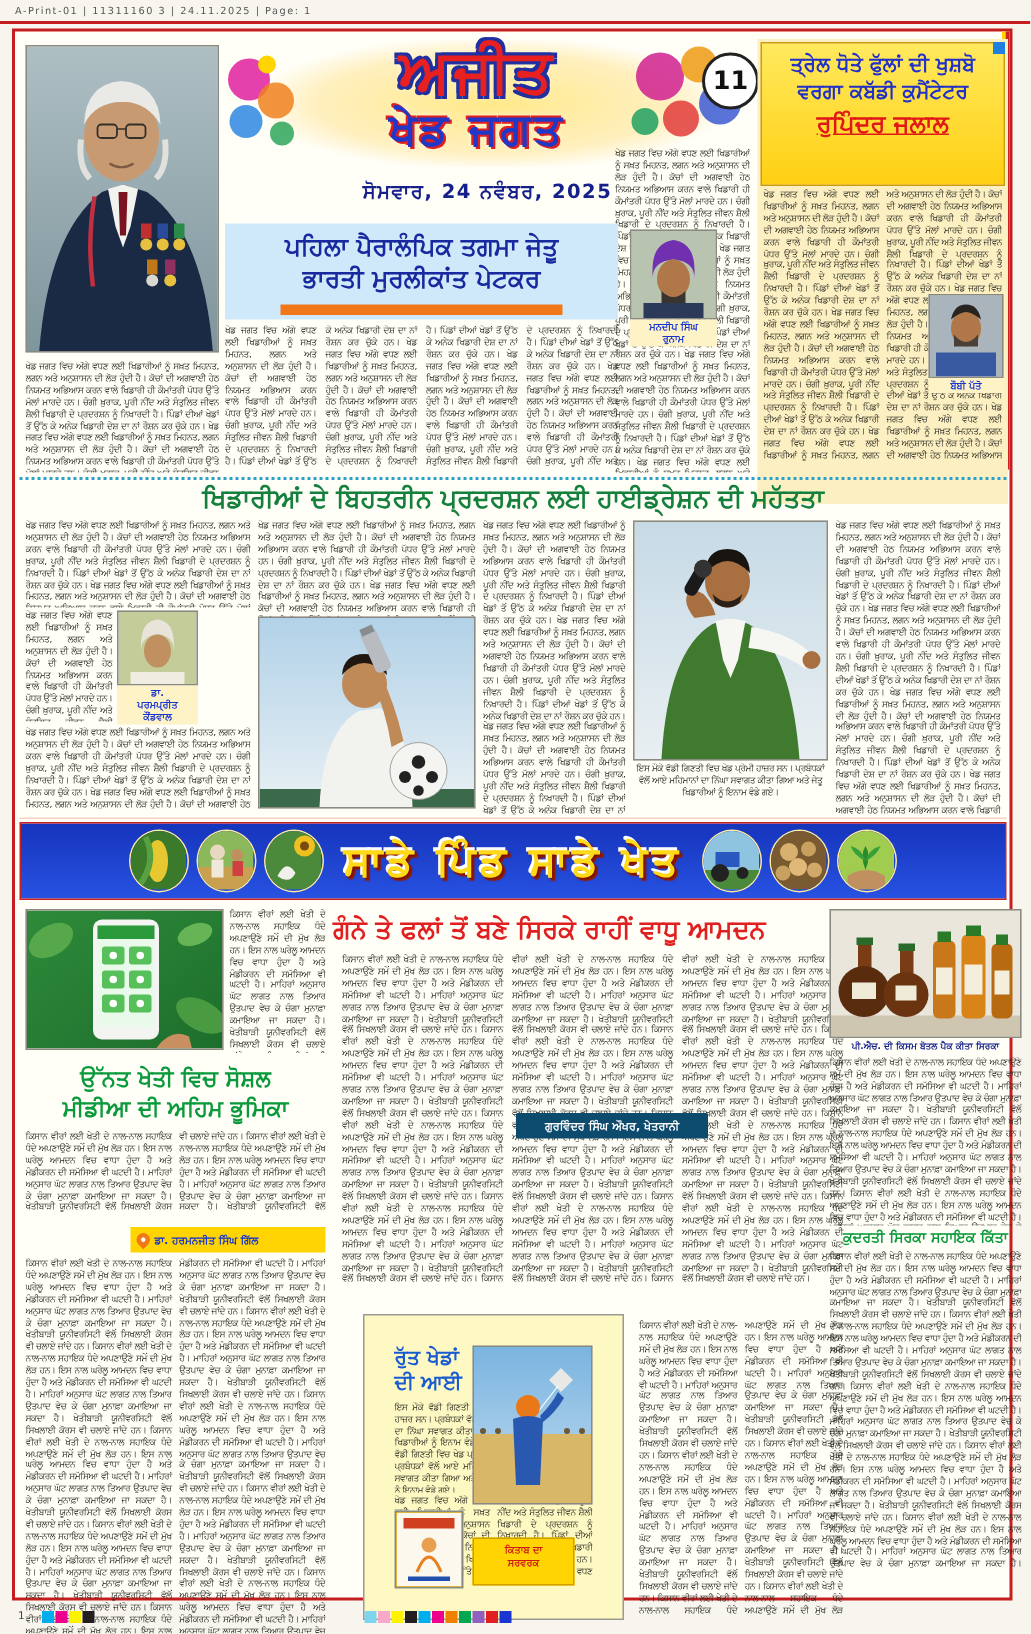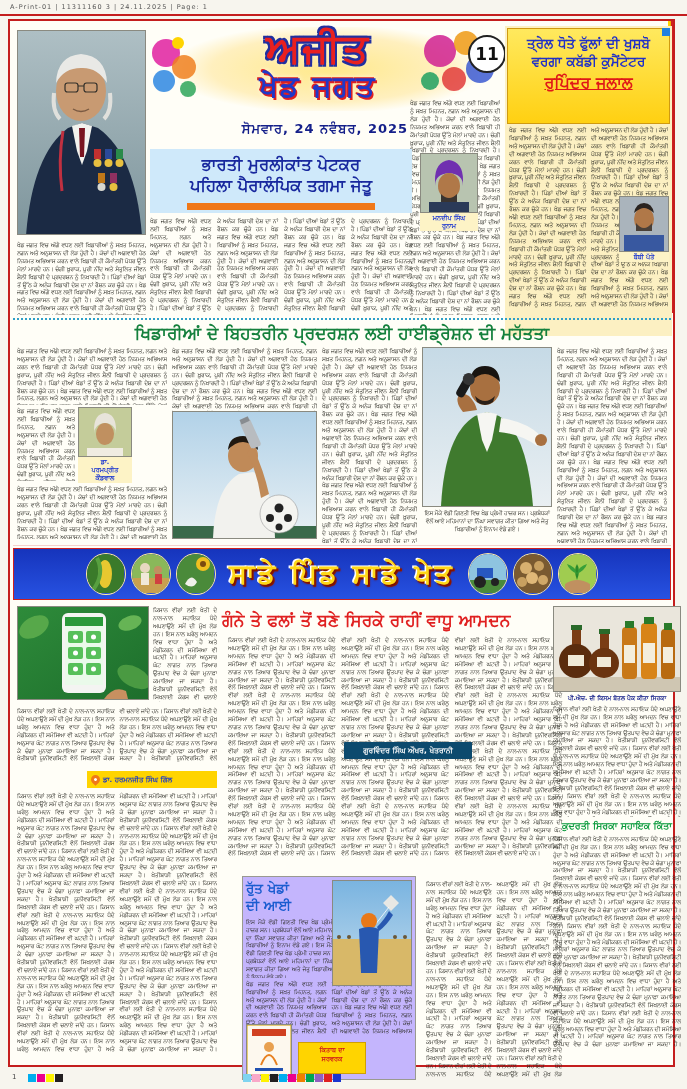--- a/index.html
+++ b/index.html
@@ -56,21 +56,21 @@
 
   
   .green-head { text-align:center; font-size:15px; font-weight:bold; color:#0a9a3c; line-height:1.3; }
   .red-head { text-align:left; font-size:17px; font-weight:bold; color:#e02020; }
   .byline-pink { background:#0c4a6e; color:#fff; font-size:7.5px; font-weight:bold; text-align:center; line-height:17px; height:17px; border-radius:1px; }
   .byline-yel { background:#ffd400; height:17px; display:flex; align-items:center; gap:3px; padding:0 4px; }
   .byline-yel .pin { width:9px; height:9px; border-radius:50% 50% 50% 0; background:#f07818; transform:rotate(-45deg); flex:0 0 auto; position:relative; }
   .byline-yel .pin::after { content:""; position:absolute; left:3px; top:3px; width:3px; height:3px; border-radius:50%; background:#fff; }
   .byline-yel span.t { font-size:7px; font-weight:bold; color:#1535cc; }
   .subhead-green { text-align:center; font-size:9.5px; font-weight:bold; color:#0a9a3c; }
-  .rut-box { border:1px solid #9a9a90; background:#c4b5fd; padding:3px; }
+  .rut-box { border:1px solid #9a9a90; background:#fef9c3; padding:20px; }
   .rut-head { font-size:13.5px; font-weight:bold; color:#1a5cd0; line-height:1.25; }
   .cap-blue { font-size:6px; font-weight:bold; color:#15208a; text-align:center; line-height:1.3; }
   .lbl-yel { background:#ffd400; border:1px solid #d0a000; text-align:center; font-size:6.5px; font-weight:bold; color:#d01818; line-height:1.45; padding-top:3px; }
 
   .regrow { position:absolute; display:flex; gap:1px; }
   .regrow div { width:8px; height:8px; }
   .footnum { position:absolute; left:12px; bottom:8px; font-size:7px; color:#444; }
 </style>
 </head>
 <body>
@@ -181,22 +181,22 @@
               <path d="M16 26 Q24 36 32 26 L32 34 L16 34 Z" fill="#4a4038"></path>
               <rect x="4" y="38" width="40" height="16" fill="#3858a0"></rect>
             </svg>
           </div>
           <div class="pcap">ਬੌਬੀ ਪੱਤੋ</div>
         </div>
       </div>
     </div>
 
     <div class="abs band-para">
+      <div class="l">ਪਹਿਲਾ ਪੈਰਾਲੰਪਿਕ ਤਗਮਾ ਜੇਤੂ</div>
       <div class="l">ਭਾਰਤੀ ਮੁਰਲੀਕਾਂਤ ਪੇਟਕਰ</div>
-      <div class="l">ਪਹਿਲਾ ਪੈਰਾਲੰਪਿਕ ਤਗਮਾ ਜੇਤੂ</div>
       <div class="band-bar"></div>
     </div>
     <div class="abs txt cols4" style="left:140px; top:196px; width:262px; height:98px;">ਖੇਡ ਜਗਤ ਵਿਚ ਅੱਗੇ ਵਧਣ ਲਈ ਖਿਡਾਰੀਆਂ ਨੂੰ ਸਖ਼ਤ ਮਿਹਨਤ, ਲਗਨ ਅਤੇ ਅਨੁਸ਼ਾਸਨ ਦੀ ਲੋੜ ਹੁੰਦੀ ਹੈ। ਕੋਚਾਂ ਦੀ ਅਗਵਾਈ ਹੇਠ ਨਿਯਮਤ ਅਭਿਆਸ ਕਰਨ ਵਾਲੇ ਖਿਡਾਰੀ ਹੀ ਕੌਮਾਂਤਰੀ ਪੱਧਰ ਉੱਤੇ ਮੱਲਾਂ ਮਾਰਦੇ ਹਨ। ਚੰਗੀ ਖ਼ੁਰਾਕ, ਪੂਰੀ ਨੀਂਦ ਅਤੇ ਸੰਤੁਲਿਤ ਜੀਵਨ ਸ਼ੈਲੀ ਖਿਡਾਰੀ ਦੇ ਪ੍ਰਦਰਸ਼ਨ ਨੂੰ ਨਿਖਾਰਦੀ ਹੈ। ਪਿੰਡਾਂ ਦੀਆਂ ਖੇਡਾਂ ਤੋਂ ਉੱਠ ਕੇ ਅਨੇਕ ਖਿਡਾਰੀ ਦੇਸ਼ ਦਾ ਨਾਂ ਰੌਸ਼ਨ ਕਰ ਚੁੱਕੇ ਹਨ। ਖੇਡ ਜਗਤ ਵਿਚ ਅੱਗੇ ਵਧਣ ਲਈ ਖਿਡਾਰੀਆਂ ਨੂੰ ਸਖ਼ਤ ਮਿਹਨਤ, ਲਗਨ ਅਤੇ ਅਨੁਸ਼ਾਸਨ ਦੀ ਲੋੜ ਹੁੰਦੀ ਹੈ। ਕੋਚਾਂ ਦੀ ਅਗਵਾਈ ਹੇਠ ਨਿਯਮਤ ਅਭਿਆਸ ਕਰਨ ਵਾਲੇ ਖਿਡਾਰੀ ਹੀ ਕੌਮਾਂਤਰੀ ਪੱਧਰ ਉੱਤੇ ਮੱਲਾਂ ਮਾਰਦੇ ਹਨ। ਚੰਗੀ ਖ਼ੁਰਾਕ, ਪੂਰੀ ਨੀਂਦ ਅਤੇ ਸੰਤੁਲਿਤ ਜੀਵਨ ਸ਼ੈਲੀ ਖਿਡਾਰੀ ਦੇ ਪ੍ਰਦਰਸ਼ਨ ਨੂੰ ਨਿਖਾਰਦੀ ਹੈ। ਪਿੰਡਾਂ ਦੀਆਂ ਖੇਡਾਂ ਤੋਂ ਉੱਠ ਕੇ ਅਨੇਕ ਖਿਡਾਰੀ ਦੇਸ਼ ਦਾ ਨਾਂ ਰੌਸ਼ਨ ਕਰ ਚੁੱਕੇ ਹਨ। ਖੇਡ ਜਗਤ ਵਿਚ ਅੱਗੇ ਵਧਣ ਲਈ ਖਿਡਾਰੀਆਂ ਨੂੰ ਸਖ਼ਤ ਮਿਹਨਤ, ਲਗਨ ਅਤੇ ਅਨੁਸ਼ਾਸਨ ਦੀ ਲੋੜ ਹੁੰਦੀ ਹੈ। ਕੋਚਾਂ ਦੀ ਅਗਵਾਈ ਹੇਠ ਨਿਯਮਤ ਅਭਿਆਸ ਕਰਨ ਵਾਲੇ ਖਿਡਾਰੀ ਹੀ ਕੌਮਾਂਤਰੀ ਪੱਧਰ ਉੱਤੇ ਮੱਲਾਂ ਮਾਰਦੇ ਹਨ। ਚੰਗੀ ਖ਼ੁਰਾਕ, ਪੂਰੀ ਨੀਂਦ ਅਤੇ ਸੰਤੁਲਿਤ ਜੀਵਨ ਸ਼ੈਲੀ ਖਿਡਾਰੀ ਦੇ ਪ੍ਰਦਰਸ਼ਨ ਨੂੰ ਨਿਖਾਰਦੀ ਹੈ। ਪਿੰਡਾਂ ਦੀਆਂ ਖੇਡਾਂ ਤੋਂ ਉੱਠ ਕੇ ਅਨੇਕ ਖਿਡਾਰੀ ਦੇਸ਼ ਦਾ ਨਾਂ ਰੌਸ਼ਨ ਕਰ ਚੁੱਕੇ ਹਨ। ਖੇਡ ਜਗਤ ਵਿਚ ਅੱਗੇ ਵਧਣ ਲਈ ਖਿਡਾਰੀਆਂ ਨੂੰ ਸਖ਼ਤ ਮਿਹਨਤ, ਲਗਨ ਅਤੇ ਅਨੁਸ਼ਾਸਨ ਦੀ ਲੋੜ ਹੁੰਦੀ ਹੈ। ਕੋਚਾਂ ਦੀ ਅਗਵਾਈ ਹੇਠ ਨਿਯਮਤ ਅਭਿਆਸ ਕਰਨ ਵਾਲੇ ਖਿਡਾਰੀ ਹੀ ਕੌਮਾਂਤਰੀ ਪੱਧਰ ਉੱਤੇ ਮੱਲਾਂ ਮਾਰਦੇ ਹਨ। ਚੰਗੀ ਖ਼ੁਰਾਕ, ਪੂਰੀ ਨੀਂਦ ਅਤੇ ਸੰਤੁਲਿਤ ਜੀਵਨ ਸ਼ੈਲੀ ਖਿਡਾਰੀ ਦੇ ਪ੍ਰਦਰਸ਼ਨ ਨੂੰ ਨਿਖਾਰਦੀ ਹੈ। ਪਿੰਡਾਂ ਦੀਆਂ ਖੇਡਾਂ ਤੋਂ ਉੱਠ ਕੇ ਅਨੇਕ ਖਿਡਾਰੀ ਦੇਸ਼ ਦਾ ਨਾਂ ਰੌਸ਼ਨ ਕਰ ਚੁੱਕੇ ਹਨ। ਖੇਡ ਜਗਤ ਵਿਚ ਅੱਗੇ ਵਧਣ ਲਈ ਖਿਡਾਰੀਆਂ ਨੂੰ ਸਖ਼ਤ ਮਿਹਨਤ, ਲਗਨ ਅਤੇ ਅਨੁਸ਼ਾਸਨ ਦੀ ਲੋੜ ਹੁੰਦੀ ਹੈ। ਕੋਚਾਂ ਦੀ ਅਗਵਾਈ ਹੇਠ ਨਿਯਮਤ ਅਭਿਆਸ ਕਰਨ ਵਾਲੇ ਖਿਡਾਰੀ ਹੀ ਕੌਮਾਂਤਰੀ ਪੱਧਰ ਉੱਤੇ ਮੱਲਾਂ ਮਾਰਦੇ ਹਨ। ਚੰਗੀ ਖ਼ੁਰਾਕ, ਪੂਰੀ ਨੀਂਦ ਅਤੇ ਸੰਤੁਲਿਤ ਜੀਵਨ ਸ਼ੈਲੀ ਖਿਡਾਰੀ ਦੇ ਪ੍ਰਦਰਸ਼ਨ ਨੂੰ ਨਿਖਾਰਦੀ ਹੈ। ਪਿੰਡਾਂ ਦੀਆਂ ਖੇਡਾਂ ਤੋਂ ਉੱਠ ਕੇ ਅਨੇਕ ਖਿਡਾਰੀ ਦੇਸ਼ ਦਾ ਨਾਂ ਰੌਸ਼ਨ ਕਰ ਚੁੱਕੇ ਹਨ। ਖੇਡ ਜਗਤ ਵਿਚ ਅੱਗੇ ਵਧਣ ਲਈ ਖਿਡਾਰੀਆਂ ਨੂੰ ਸਖ਼ਤ ਮਿਹਨਤ, ਲਗਨ ਅਤੇ ਅਨੁਸ਼ਾਸਨ ਦੀ ਲੋੜ ਹੁੰਦੀ ਹੈ। ਕੋਚਾਂ ਦੀ ਅਗਵਾਈ ਹੇਠ ਨਿਯਮਤ ਅਭਿਆਸ ਕਰਨ ਵਾਲੇ ਖਿਡਾਰੀ ਹੀ ਕੌਮਾਂਤਰੀ ਪੱਧਰ ਉੱਤੇ ਮੱਲਾਂ ਮਾਰਦੇ ਹਨ। ਚੰਗੀ ਖ਼ੁਰਾਕ, ਪੂਰੀ ਨੀਂਦ ਅਤੇ ਸੰਤੁਲਿਤ ਜੀਵਨ ਸ਼ੈਲੀ ਖਿਡਾਰੀ ਦੇ ਪ੍ਰਦਰਸ਼ਨ ਨੂੰ ਨਿਖਾਰਦੀ ਹੈ। ਪਿੰਡਾਂ ਦੀਆਂ ਖੇਡਾਂ ਤੋਂ ਉੱਠ ਕੇ ਅਨੇਕ ਖਿਡਾਰੀ ਦੇਸ਼ ਦਾ ਨਾਂ ਰੌਸ਼ਨ ਕਰ ਚੁੱਕੇ ਹਨ। ਖੇਡ ਜਗਤ ਵਿਚ ਅੱਗੇ ਵਧਣ ਲਈ ਖਿਡਾਰੀਆਂ ਨੂੰ ਸਖ਼ਤ ਮਿਹਨਤ, ਲਗਨ ਅਤੇ ਅਨੁਸ਼ਾਸਨ ਦੀ ਲੋੜ ਹੁੰਦੀ ਹੈ। ਕੋਚਾਂ ਦੀ ਅਗਵਾਈ ਹੇਠ ਨਿਯਮਤ ਅਭਿਆਸ ਕਰਨ ਵਾਲੇ ਖਿਡਾਰੀ ਹੀ ਕੌਮਾਂਤਰੀ ਪੱਧਰ ਉੱਤੇ ਮੱਲਾਂ ਮਾਰਦੇ ਹਨ। ਚੰਗੀ ਖ਼ੁਰਾਕ, ਪੂਰੀ ਨੀਂਦ ਅਤੇ ਸੰਤੁਲਿਤ ਜੀਵਨ ਸ਼ੈਲੀ ਖਿਡਾਰੀ ਦੇ ਪ੍ਰਦਰਸ਼ਨ ਨੂੰ ਨਿਖਾਰਦੀ ਹੈ। ਪਿੰਡਾਂ ਦੀਆਂ ਖੇਡਾਂ ਤੋਂ ਉੱਠ ਕੇ ਅਨੇਕ ਖਿਡਾਰੀ ਦੇਸ਼ ਦਾ ਨਾਂ ਰੌਸ਼ਨ ਕਰ ਚੁੱਕੇ ਹਨ। ਖੇਡ ਜਗਤ ਵਿਚ ਅੱਗੇ ਵਧਣ ਲਈ ਖਿਡਾਰੀਆਂ ਨੂੰ ਸਖ਼ਤ ਮਿਹਨਤ, ਲਗਨ ਅਤੇ ਅਨੁਸ਼ਾਸਨ ਦੀ ਲੋੜ ਹੁੰਦੀ ਹੈ। ਕੋਚਾਂ ਦੀ ਅਗਵਾਈ ਹੇਠ ਨਿਯਮਤ ਅਭਿਆਸ ਕਰਨ ਵਾਲੇ ਖਿਡਾਰੀ ਹੀ ਕੌਮਾਂਤਰੀ ਪੱਧਰ ਉੱਤੇ ਮੱਲਾਂ ਮਾਰਦੇ ਹਨ। ਚੰਗੀ ਖ਼ੁਰਾਕ, ਪੂਰੀ ਨੀਂਦ ਅਤੇ ਸੰਤੁਲਿਤ ਜੀਵਨ ਸ਼ੈਲੀ ਖਿਡਾਰੀ ਦੇ ਪ੍ਰਦਰਸ਼ਨ ਨੂੰ ਨਿਖਾਰਦੀ ਹੈ। ਪਿੰਡਾਂ ਦੀਆਂ ਖੇਡਾਂ ਤੋਂ ਉੱਠ ਕੇ ਅਨੇਕ ਖਿਡਾਰੀ ਦੇਸ਼ ਦਾ ਨਾਂ ਰੌਸ਼ਨ ਕਰ ਚੁੱਕੇ ਹਨ।</div>
 
     <div class="abs sec-hyd">
       <div class="hyd-head">ਖਿਡਾਰੀਆਂ ਦੇ ਬਿਹਤਰੀਨ ਪ੍ਰਦਰਸ਼ਨ ਲਈ ਹਾਈਡ੍ਰੇਸ਼ਨ ਦੀ ਮਹੱਤਤਾ</div>
       <div class="hyd-row">
         <div style="width:150px;">
           <div class="txt" style="height:58px;">ਖੇਡ ਜਗਤ ਵਿਚ ਅੱਗੇ ਵਧਣ ਲਈ ਖਿਡਾਰੀਆਂ ਨੂੰ ਸਖ਼ਤ ਮਿਹਨਤ, ਲਗਨ ਅਤੇ ਅਨੁਸ਼ਾਸਨ ਦੀ ਲੋੜ ਹੁੰਦੀ ਹੈ। ਕੋਚਾਂ ਦੀ ਅਗਵਾਈ ਹੇਠ ਨਿਯਮਤ ਅਭਿਆਸ ਕਰਨ ਵਾਲੇ ਖਿਡਾਰੀ ਹੀ ਕੌਮਾਂਤਰੀ ਪੱਧਰ ਉੱਤੇ ਮੱਲਾਂ ਮਾਰਦੇ ਹਨ। ਚੰਗੀ ਖ਼ੁਰਾਕ, ਪੂਰੀ ਨੀਂਦ ਅਤੇ ਸੰਤੁਲਿਤ ਜੀਵਨ ਸ਼ੈਲੀ ਖਿਡਾਰੀ ਦੇ ਪ੍ਰਦਰਸ਼ਨ ਨੂੰ ਨਿਖਾਰਦੀ ਹੈ। ਪਿੰਡਾਂ ਦੀਆਂ ਖੇਡਾਂ ਤੋਂ ਉੱਠ ਕੇ ਅਨੇਕ ਖਿਡਾਰੀ ਦੇਸ਼ ਦਾ ਨਾਂ ਰੌਸ਼ਨ ਕਰ ਚੁੱਕੇ ਹਨ। ਖੇਡ ਜਗਤ ਵਿਚ ਅੱਗੇ ਵਧਣ ਲਈ ਖਿਡਾਰੀਆਂ ਨੂੰ ਸਖ਼ਤ ਮਿਹਨਤ, ਲਗਨ ਅਤੇ ਅਨੁਸ਼ਾਸਨ ਦੀ ਲੋੜ ਹੁੰਦੀ ਹੈ। ਕੋਚਾਂ ਦੀ ਅਗਵਾਈ ਹੇਠ ਨਿਯਮਤ ਅਭਿਆਸ ਕਰਨ ਵਾਲੇ ਖਿਡਾਰੀ ਹੀ ਕੌਮਾਂਤਰੀ ਪੱਧਰ ਉੱਤੇ ਮੱਲਾਂ ਮਾਰਦੇ ਹਨ। ਚੰਗੀ ਖ਼ੁਰਾਕ, ਪੂਰੀ ਨੀਂਦ ਅਤੇ ਸੰਤੁਲਿਤ ਜੀਵਨ ਸ਼ੈਲੀ ਖਿਡਾਰੀ ਦੇ ਪ੍ਰਦਰਸ਼ਨ ਨੂੰ ਨਿਖਾਰਦੀ ਹੈ। ਪਿੰਡਾਂ ਦੀਆਂ ਖੇਡਾਂ ਤੋਂ ਉੱਠ ਕੇ ਅਨੇਕ ਖਿਡਾਰੀ ਦੇਸ਼ ਦਾ ਨਾਂ ਰੌਸ਼ਨ ਕਰ ਚੁੱਕੇ ਹਨ। ਖੇਡ ਜਗਤ ਵਿਚ ਅੱਗੇ ਵਧਣ ਲਈ ਖਿਡਾਰੀਆਂ ਨੂੰ ਸਖ਼ਤ ਮਿਹਨਤ, ਲਗਨ ਅਤੇ ਅਨੁਸ਼ਾਸਨ ਦੀ ਲੋੜ ਹੁੰਦੀ ਹੈ। ਕੋਚਾਂ ਦੀ ਅਗਵਾਈ ਹੇਠ ਨਿਯਮਤ ਅਭਿਆਸ ਕਰਨ ਵਾਲੇ ਖਿਡਾਰੀ ਹੀ ਕੌਮਾਂਤਰੀ ਪੱਧਰ ਉੱਤੇ ਮੱਲਾਂ ਮਾਰਦੇ ਹਨ। ਚੰਗੀ ਖ਼ੁਰਾਕ, ਪੂਰੀ ਨੀਂਦ ਅਤੇ ਸੰਤੁਲਿਤ ਜੀਵਨ ਸ਼ੈਲੀ ਖਿਡਾਰੀ ਦੇ ਪ੍ਰਦਰਸ਼ਨ ਨੂੰ ਨਿਖਾਰਦੀ ਹੈ। ਪਿੰਡਾਂ ਦੀਆਂ ਖੇਡਾਂ ਤੋਂ ਉੱਠ ਕੇ ਅਨੇਕ ਖਿਡਾਰੀ ਦੇਸ਼ ਦਾ ਨਾਂ ਰੌਸ਼ਨ ਕਰ ਚੁੱਕੇ ਹਨ।</div>
           <div style="display:flex; gap:3px; margin:2px 0;">
@@ -352,20 +352,24 @@
                 <circle cx="75.5" cy="30" r="2.5"></circle>
                 <circle cx="57.5" cy="46" r="2.5"></circle>
                 <circle cx="75.5" cy="46" r="2.5"></circle>
                 <circle cx="57.5" cy="62" r="2.5"></circle>
                 <circle cx="75.5" cy="62" r="2.5"></circle>
               </g>
             <path d="M86 92 Q96 78 108 84 L110 92 Z" fill="#c89060"></path>
           </svg>
         </div>
         <div class="txt" style="flex:1; height:96px;">ਕਿਸਾਨ ਵੀਰਾਂ ਲਈ ਖੇਤੀ ਦੇ ਨਾਲ-ਨਾਲ ਸਹਾਇਕ ਧੰਦੇ ਅਪਣਾਉਣੇ ਸਮੇਂ ਦੀ ਮੁੱਖ ਲੋੜ ਹਨ। ਇਸ ਨਾਲ ਘਰੇਲੂ ਆਮਦਨ ਵਿਚ ਵਾਧਾ ਹੁੰਦਾ ਹੈ ਅਤੇ ਮੰਡੀਕਰਨ ਦੀ ਸਮੱਸਿਆ ਵੀ ਘਟਦੀ ਹੈ। ਮਾਹਿਰਾਂ ਅਨੁਸਾਰ ਘੱਟ ਲਾਗਤ ਨਾਲ ਤਿਆਰ ਉਤਪਾਦ ਵੇਚ ਕੇ ਚੰਗਾ ਮੁਨਾਫ਼ਾ ਕਮਾਇਆ ਜਾ ਸਕਦਾ ਹੈ। ਖੇਤੀਬਾੜੀ ਯੂਨੀਵਰਸਿਟੀ ਵੱਲੋਂ ਸਿਖਲਾਈ ਕੋਰਸ ਵੀ ਚਲਾਏ ਜਾਂਦੇ ਹਨ। ਕਿਸਾਨ ਵੀਰਾਂ ਲਈ ਖੇਤੀ ਦੇ ਨਾਲ-ਨਾਲ ਸਹਾਇਕ ਧੰਦੇ ਅਪਣਾਉਣੇ ਸਮੇਂ ਦੀ ਮੁੱਖ ਲੋੜ ਹਨ। ਇਸ ਨਾਲ ਘਰੇਲੂ ਆਮਦਨ ਵਿਚ ਵਾਧਾ ਹੁੰਦਾ ਹੈ ਅਤੇ ਮੰਡੀਕਰਨ ਦੀ ਸਮੱਸਿਆ ਵੀ ਘਟਦੀ ਹੈ। ਮਾਹਿਰਾਂ ਅਨੁਸਾਰ ਘੱਟ ਲਾਗਤ ਨਾਲ ਤਿਆਰ ਉਤਪਾਦ ਵੇਚ ਕੇ ਚੰਗਾ ਮੁਨਾਫ਼ਾ ਕਮਾਇਆ ਜਾ ਸਕਦਾ ਹੈ। ਖੇਤੀਬਾੜੀ ਯੂਨੀਵਰਸਿਟੀ ਵੱਲੋਂ ਸਿਖਲਾਈ ਕੋਰਸ ਵੀ ਚਲਾਏ ਜਾਂਦੇ ਹਨ। ਕਿਸਾਨ ਵੀਰਾਂ ਲਈ ਖੇਤੀ ਦੇ ਨਾਲ-ਨਾਲ ਸਹਾਇਕ ਧੰਦੇ ਅਪਣਾਉਣੇ ਸਮੇਂ ਦੀ ਮੁੱਖ ਲੋੜ ਹਨ। ਇਸ ਨਾਲ ਘਰੇਲੂ ਆਮਦਨ ਵਿਚ ਵਾਧਾ ਹੁੰਦਾ ਹੈ ਅਤੇ ਮੰਡੀਕਰਨ ਦੀ ਸਮੱਸਿਆ ਵੀ ਘਟਦੀ ਹੈ। ਮਾਹਿਰਾਂ ਅਨੁਸਾਰ ਘੱਟ ਲਾਗਤ ਨਾਲ ਤਿਆਰ ਉਤਪਾਦ ਵੇਚ ਕੇ ਚੰਗਾ ਮੁਨਾਫ਼ਾ ਕਮਾਇਆ ਜਾ ਸਕਦਾ ਹੈ। ਖੇਤੀਬਾੜੀ ਯੂਨੀਵਰਸਿਟੀ ਵੱਲੋਂ ਸਿਖਲਾਈ ਕੋਰਸ ਵੀ ਚਲਾਏ ਜਾਂਦੇ ਹਨ।</div>
+      </div>
+      <div class="green-head" style="margin-top:8px;">
+        <div>ਉੱਨਤ ਖੇਤੀ ਵਿਚ ਸੋਸ਼ਲ</div>
+        <div>ਮੀਡੀਆ ਦੀ ਅਹਿਮ ਭੂਮਿਕਾ</div>
       </div>
       <div class="txt cols2" style="height:62px; margin-top:5px;">ਕਿਸਾਨ ਵੀਰਾਂ ਲਈ ਖੇਤੀ ਦੇ ਨਾਲ-ਨਾਲ ਸਹਾਇਕ ਧੰਦੇ ਅਪਣਾਉਣੇ ਸਮੇਂ ਦੀ ਮੁੱਖ ਲੋੜ ਹਨ। ਇਸ ਨਾਲ ਘਰੇਲੂ ਆਮਦਨ ਵਿਚ ਵਾਧਾ ਹੁੰਦਾ ਹੈ ਅਤੇ ਮੰਡੀਕਰਨ ਦੀ ਸਮੱਸਿਆ ਵੀ ਘਟਦੀ ਹੈ। ਮਾਹਿਰਾਂ ਅਨੁਸਾਰ ਘੱਟ ਲਾਗਤ ਨਾਲ ਤਿਆਰ ਉਤਪਾਦ ਵੇਚ ਕੇ ਚੰਗਾ ਮੁਨਾਫ਼ਾ ਕਮਾਇਆ ਜਾ ਸਕਦਾ ਹੈ। ਖੇਤੀਬਾੜੀ ਯੂਨੀਵਰਸਿਟੀ ਵੱਲੋਂ ਸਿਖਲਾਈ ਕੋਰਸ ਵੀ ਚਲਾਏ ਜਾਂਦੇ ਹਨ। ਕਿਸਾਨ ਵੀਰਾਂ ਲਈ ਖੇਤੀ ਦੇ ਨਾਲ-ਨਾਲ ਸਹਾਇਕ ਧੰਦੇ ਅਪਣਾਉਣੇ ਸਮੇਂ ਦੀ ਮੁੱਖ ਲੋੜ ਹਨ। ਇਸ ਨਾਲ ਘਰੇਲੂ ਆਮਦਨ ਵਿਚ ਵਾਧਾ ਹੁੰਦਾ ਹੈ ਅਤੇ ਮੰਡੀਕਰਨ ਦੀ ਸਮੱਸਿਆ ਵੀ ਘਟਦੀ ਹੈ। ਮਾਹਿਰਾਂ ਅਨੁਸਾਰ ਘੱਟ ਲਾਗਤ ਨਾਲ ਤਿਆਰ ਉਤਪਾਦ ਵੇਚ ਕੇ ਚੰਗਾ ਮੁਨਾਫ਼ਾ ਕਮਾਇਆ ਜਾ ਸਕਦਾ ਹੈ। ਖੇਤੀਬਾੜੀ ਯੂਨੀਵਰਸਿਟੀ ਵੱਲੋਂ ਸਿਖਲਾਈ ਕੋਰਸ ਵੀ ਚਲਾਏ ਜਾਂਦੇ ਹਨ। ਕਿਸਾਨ ਵੀਰਾਂ ਲਈ ਖੇਤੀ ਦੇ ਨਾਲ-ਨਾਲ ਸਹਾਇਕ ਧੰਦੇ ਅਪਣਾਉਣੇ ਸਮੇਂ ਦੀ ਮੁੱਖ ਲੋੜ ਹਨ। ਇਸ ਨਾਲ ਘਰੇਲੂ ਆਮਦਨ ਵਿਚ ਵਾਧਾ ਹੁੰਦਾ ਹੈ ਅਤੇ ਮੰਡੀਕਰਨ ਦੀ ਸਮੱਸਿਆ ਵੀ ਘਟਦੀ ਹੈ। ਮਾਹਿਰਾਂ ਅਨੁਸਾਰ ਘੱਟ ਲਾਗਤ ਨਾਲ ਤਿਆਰ ਉਤਪਾਦ ਵੇਚ ਕੇ ਚੰਗਾ ਮੁਨਾਫ਼ਾ ਕਮਾਇਆ ਜਾ ਸਕਦਾ ਹੈ। ਖੇਤੀਬਾੜੀ ਯੂਨੀਵਰਸਿਟੀ ਵੱਲੋਂ ਸਿਖਲਾਈ ਕੋਰਸ ਵੀ ਚਲਾਏ ਜਾਂਦੇ ਹਨ। ਕਿਸਾਨ ਵੀਰਾਂ ਲਈ ਖੇਤੀ ਦੇ ਨਾਲ-ਨਾਲ ਸਹਾਇਕ ਧੰਦੇ ਅਪਣਾਉਣੇ ਸਮੇਂ ਦੀ ਮੁੱਖ ਲੋੜ ਹਨ। ਇਸ ਨਾਲ ਘਰੇਲੂ ਆਮਦਨ ਵਿਚ ਵਾਧਾ ਹੁੰਦਾ ਹੈ ਅਤੇ ਮੰਡੀਕਰਨ ਦੀ ਸਮੱਸਿਆ ਵੀ ਘਟਦੀ ਹੈ। ਮਾਹਿਰਾਂ ਅਨੁਸਾਰ ਘੱਟ ਲਾਗਤ ਨਾਲ ਤਿਆਰ ਉਤਪਾਦ ਵੇਚ ਕੇ ਚੰਗਾ ਮੁਨਾਫ਼ਾ ਕਮਾਇਆ ਜਾ ਸਕਦਾ ਹੈ। ਖੇਤੀਬਾੜੀ ਯੂਨੀਵਰਸਿਟੀ ਵੱਲੋਂ ਸਿਖਲਾਈ ਕੋਰਸ ਵੀ ਚਲਾਏ ਜਾਂਦੇ ਹਨ।</div>
       <div class="byline-yel" style="width:130px; margin-left:auto; margin-top:2px;">
         <div class="pin"></div>
         <span class="t">ਡਾ. ਹਰਮਨਜੀਤ ਸਿੰਘ ਗਿੱਲ</span>
       </div>
       <div class="txt cols2" style="height:268px; margin-top:4px;">ਕਿਸਾਨ ਵੀਰਾਂ ਲਈ ਖੇਤੀ ਦੇ ਨਾਲ-ਨਾਲ ਸਹਾਇਕ ਧੰਦੇ ਅਪਣਾਉਣੇ ਸਮੇਂ ਦੀ ਮੁੱਖ ਲੋੜ ਹਨ। ਇਸ ਨਾਲ ਘਰੇਲੂ ਆਮਦਨ ਵਿਚ ਵਾਧਾ ਹੁੰਦਾ ਹੈ ਅਤੇ ਮੰਡੀਕਰਨ ਦੀ ਸਮੱਸਿਆ ਵੀ ਘਟਦੀ ਹੈ। ਮਾਹਿਰਾਂ ਅਨੁਸਾਰ ਘੱਟ ਲਾਗਤ ਨਾਲ ਤਿਆਰ ਉਤਪਾਦ ਵੇਚ ਕੇ ਚੰਗਾ ਮੁਨਾਫ਼ਾ ਕਮਾਇਆ ਜਾ ਸਕਦਾ ਹੈ। ਖੇਤੀਬਾੜੀ ਯੂਨੀਵਰਸਿਟੀ ਵੱਲੋਂ ਸਿਖਲਾਈ ਕੋਰਸ ਵੀ ਚਲਾਏ ਜਾਂਦੇ ਹਨ। ਕਿਸਾਨ ਵੀਰਾਂ ਲਈ ਖੇਤੀ ਦੇ ਨਾਲ-ਨਾਲ ਸਹਾਇਕ ਧੰਦੇ ਅਪਣਾਉਣੇ ਸਮੇਂ ਦੀ ਮੁੱਖ ਲੋੜ ਹਨ। ਇਸ ਨਾਲ ਘਰੇਲੂ ਆਮਦਨ ਵਿਚ ਵਾਧਾ ਹੁੰਦਾ ਹੈ ਅਤੇ ਮੰਡੀਕਰਨ ਦੀ ਸਮੱਸਿਆ ਵੀ ਘਟਦੀ ਹੈ। ਮਾਹਿਰਾਂ ਅਨੁਸਾਰ ਘੱਟ ਲਾਗਤ ਨਾਲ ਤਿਆਰ ਉਤਪਾਦ ਵੇਚ ਕੇ ਚੰਗਾ ਮੁਨਾਫ਼ਾ ਕਮਾਇਆ ਜਾ ਸਕਦਾ ਹੈ। ਖੇਤੀਬਾੜੀ ਯੂਨੀਵਰਸਿਟੀ ਵੱਲੋਂ ਸਿਖਲਾਈ ਕੋਰਸ ਵੀ ਚਲਾਏ ਜਾਂਦੇ ਹਨ। ਕਿਸਾਨ ਵੀਰਾਂ ਲਈ ਖੇਤੀ ਦੇ ਨਾਲ-ਨਾਲ ਸਹਾਇਕ ਧੰਦੇ ਅਪਣਾਉਣੇ ਸਮੇਂ ਦੀ ਮੁੱਖ ਲੋੜ ਹਨ। ਇਸ ਨਾਲ ਘਰੇਲੂ ਆਮਦਨ ਵਿਚ ਵਾਧਾ ਹੁੰਦਾ ਹੈ ਅਤੇ ਮੰਡੀਕਰਨ ਦੀ ਸਮੱਸਿਆ ਵੀ ਘਟਦੀ ਹੈ। ਮਾਹਿਰਾਂ ਅਨੁਸਾਰ ਘੱਟ ਲਾਗਤ ਨਾਲ ਤਿਆਰ ਉਤਪਾਦ ਵੇਚ ਕੇ ਚੰਗਾ ਮੁਨਾਫ਼ਾ ਕਮਾਇਆ ਜਾ ਸਕਦਾ ਹੈ। ਖੇਤੀਬਾੜੀ ਯੂਨੀਵਰਸਿਟੀ ਵੱਲੋਂ ਸਿਖਲਾਈ ਕੋਰਸ ਵੀ ਚਲਾਏ ਜਾਂਦੇ ਹਨ। ਕਿਸਾਨ ਵੀਰਾਂ ਲਈ ਖੇਤੀ ਦੇ ਨਾਲ-ਨਾਲ ਸਹਾਇਕ ਧੰਦੇ ਅਪਣਾਉਣੇ ਸਮੇਂ ਦੀ ਮੁੱਖ ਲੋੜ ਹਨ। ਇਸ ਨਾਲ ਘਰੇਲੂ ਆਮਦਨ ਵਿਚ ਵਾਧਾ ਹੁੰਦਾ ਹੈ ਅਤੇ ਮੰਡੀਕਰਨ ਦੀ ਸਮੱਸਿਆ ਵੀ ਘਟਦੀ ਹੈ। ਮਾਹਿਰਾਂ ਅਨੁਸਾਰ ਘੱਟ ਲਾਗਤ ਨਾਲ ਤਿਆਰ ਉਤਪਾਦ ਵੇਚ ਕੇ ਚੰਗਾ ਮੁਨਾਫ਼ਾ ਕਮਾਇਆ ਜਾ ਸਕਦਾ ਹੈ। ਖੇਤੀਬਾੜੀ ਯੂਨੀਵਰਸਿਟੀ ਵੱਲੋਂ ਸਿਖਲਾਈ ਕੋਰਸ ਵੀ ਚਲਾਏ ਜਾਂਦੇ ਹਨ। ਕਿਸਾਨ ਵੀਰਾਂ ਲਈ ਖੇਤੀ ਦੇ ਨਾਲ-ਨਾਲ ਸਹਾਇਕ ਧੰਦੇ ਅਪਣਾਉਣੇ ਸਮੇਂ ਦੀ ਮੁੱਖ ਲੋੜ ਹਨ। ਇਸ ਨਾਲ ਘਰੇਲੂ ਆਮਦਨ ਵਿਚ ਵਾਧਾ ਹੁੰਦਾ ਹੈ ਅਤੇ ਮੰਡੀਕਰਨ ਦੀ ਸਮੱਸਿਆ ਵੀ ਘਟਦੀ ਹੈ। ਮਾਹਿਰਾਂ ਅਨੁਸਾਰ ਘੱਟ ਲਾਗਤ ਨਾਲ ਤਿਆਰ ਉਤਪਾਦ ਵੇਚ ਕੇ ਚੰਗਾ ਮੁਨਾਫ਼ਾ ਕਮਾਇਆ ਜਾ ਸਕਦਾ ਹੈ। ਖੇਤੀਬਾੜੀ ਯੂਨੀਵਰਸਿਟੀ ਵੱਲੋਂ ਸਿਖਲਾਈ ਕੋਰਸ ਵੀ ਚਲਾਏ ਜਾਂਦੇ ਹਨ। ਕਿਸਾਨ ਵੀਰਾਂ ਲਈ ਖੇਤੀ ਦੇ ਨਾਲ-ਨਾਲ ਸਹਾਇਕ ਧੰਦੇ ਅਪਣਾਉਣੇ ਸਮੇਂ ਦੀ ਮੁੱਖ ਲੋੜ ਹਨ। ਇਸ ਨਾਲ ਘਰੇਲੂ ਆਮਦਨ ਵਿਚ ਵਾਧਾ ਹੁੰਦਾ ਹੈ ਅਤੇ ਮੰਡੀਕਰਨ ਦੀ ਸਮੱਸਿਆ ਵੀ ਘਟਦੀ ਹੈ। ਮਾਹਿਰਾਂ ਅਨੁਸਾਰ ਘੱਟ ਲਾਗਤ ਨਾਲ ਤਿਆਰ ਉਤਪਾਦ ਵੇਚ ਕੇ ਚੰਗਾ ਮੁਨਾਫ਼ਾ ਕਮਾਇਆ ਜਾ ਸਕਦਾ ਹੈ। ਖੇਤੀਬਾੜੀ ਯੂਨੀਵਰਸਿਟੀ ਵੱਲੋਂ ਸਿਖਲਾਈ ਕੋਰਸ ਵੀ ਚਲਾਏ ਜਾਂਦੇ ਹਨ। ਕਿਸਾਨ ਵੀਰਾਂ ਲਈ ਖੇਤੀ ਦੇ ਨਾਲ-ਨਾਲ ਸਹਾਇਕ ਧੰਦੇ ਅਪਣਾਉਣੇ ਸਮੇਂ ਦੀ ਮੁੱਖ ਲੋੜ ਹਨ। ਇਸ ਨਾਲ ਘਰੇਲੂ ਆਮਦਨ ਵਿਚ ਵਾਧਾ ਹੁੰਦਾ ਹੈ ਅਤੇ ਮੰਡੀਕਰਨ ਦੀ ਸਮੱਸਿਆ ਵੀ ਘਟਦੀ ਹੈ। ਮਾਹਿਰਾਂ ਅਨੁਸਾਰ ਘੱਟ ਲਾਗਤ ਨਾਲ ਤਿਆਰ ਉਤਪਾਦ ਵੇਚ ਕੇ ਚੰਗਾ ਮੁਨਾਫ਼ਾ ਕਮਾਇਆ ਜਾ ਸਕਦਾ ਹੈ। ਖੇਤੀਬਾੜੀ ਯੂਨੀਵਰਸਿਟੀ ਵੱਲੋਂ ਸਿਖਲਾਈ ਕੋਰਸ ਵੀ ਚਲਾਏ ਜਾਂਦੇ ਹਨ। ਕਿਸਾਨ ਵੀਰਾਂ ਲਈ ਖੇਤੀ ਦੇ ਨਾਲ-ਨਾਲ ਸਹਾਇਕ ਧੰਦੇ ਅਪਣਾਉਣੇ ਸਮੇਂ ਦੀ ਮੁੱਖ ਲੋੜ ਹਨ। ਇਸ ਨਾਲ ਘਰੇਲੂ ਆਮਦਨ ਵਿਚ ਵਾਧਾ ਹੁੰਦਾ ਹੈ ਅਤੇ ਮੰਡੀਕਰਨ ਦੀ ਸਮੱਸਿਆ ਵੀ ਘਟਦੀ ਹੈ। ਮਾਹਿਰਾਂ ਅਨੁਸਾਰ ਘੱਟ ਲਾਗਤ ਨਾਲ ਤਿਆਰ ਉਤਪਾਦ ਵੇਚ ਕੇ ਚੰਗਾ ਮੁਨਾਫ਼ਾ ਕਮਾਇਆ ਜਾ ਸਕਦਾ ਹੈ। ਖੇਤੀਬਾੜੀ ਯੂਨੀਵਰਸਿਟੀ ਵੱਲੋਂ ਸਿਖਲਾਈ ਕੋਰਸ ਵੀ ਚਲਾਏ ਜਾਂਦੇ ਹਨ। ਕਿਸਾਨ ਵੀਰਾਂ ਲਈ ਖੇਤੀ ਦੇ ਨਾਲ-ਨਾਲ ਸਹਾਇਕ ਧੰਦੇ ਅਪਣਾਉਣੇ ਸਮੇਂ ਦੀ ਮੁੱਖ ਲੋੜ ਹਨ। ਇਸ ਨਾਲ ਘਰੇਲੂ ਆਮਦਨ ਵਿਚ ਵਾਧਾ ਹੁੰਦਾ ਹੈ ਅਤੇ ਮੰਡੀਕਰਨ ਦੀ ਸਮੱਸਿਆ ਵੀ ਘਟਦੀ ਹੈ। ਮਾਹਿਰਾਂ ਅਨੁਸਾਰ ਘੱਟ ਲਾਗਤ ਨਾਲ ਤਿਆਰ ਉਤਪਾਦ ਵੇਚ ਕੇ ਚੰਗਾ ਮੁਨਾਫ਼ਾ ਕਮਾਇਆ ਜਾ ਸਕਦਾ ਹੈ। ਖੇਤੀਬਾੜੀ ਯੂਨੀਵਰਸਿਟੀ ਵੱਲੋਂ ਸਿਖਲਾਈ ਕੋਰਸ ਵੀ ਚਲਾਏ ਜਾਂਦੇ ਹਨ। ਕਿਸਾਨ ਵੀਰਾਂ ਲਈ ਖੇਤੀ ਦੇ ਨਾਲ-ਨਾਲ ਸਹਾਇਕ ਧੰਦੇ ਅਪਣਾਉਣੇ ਸਮੇਂ ਦੀ ਮੁੱਖ ਲੋੜ ਹਨ। ਇਸ ਨਾਲ ਘਰੇਲੂ ਆਮਦਨ ਵਿਚ ਵਾਧਾ ਹੁੰਦਾ ਹੈ ਅਤੇ ਮੰਡੀਕਰਨ ਦੀ ਸਮੱਸਿਆ ਵੀ ਘਟਦੀ ਹੈ। ਮਾਹਿਰਾਂ ਅਨੁਸਾਰ ਘੱਟ ਲਾਗਤ ਨਾਲ ਤਿਆਰ ਉਤਪਾਦ ਵੇਚ ਕੇ ਚੰਗਾ ਮੁਨਾਫ਼ਾ ਕਮਾਇਆ ਜਾ ਸਕਦਾ ਹੈ। ਖੇਤੀਬਾੜੀ ਯੂਨੀਵਰਸਿਟੀ ਵੱਲੋਂ ਸਿਖਲਾਈ ਕੋਰਸ ਵੀ ਚਲਾਏ ਜਾਂਦੇ ਹਨ। ਕਿਸਾਨ ਵੀਰਾਂ ਲਈ ਖੇਤੀ ਦੇ ਨਾਲ-ਨਾਲ ਸਹਾਇਕ ਧੰਦੇ ਅਪਣਾਉਣੇ ਸਮੇਂ ਦੀ ਮੁੱਖ ਲੋੜ ਹਨ। ਇਸ ਨਾਲ ਘਰੇਲੂ ਆਮਦਨ ਵਿਚ ਵਾਧਾ ਹੁੰਦਾ ਹੈ ਅਤੇ ਮੰਡੀਕਰਨ ਦੀ ਸਮੱਸਿਆ ਵੀ ਘਟਦੀ ਹੈ। ਮਾਹਿਰਾਂ ਅਨੁਸਾਰ ਘੱਟ ਲਾਗਤ ਨਾਲ ਤਿਆਰ ਉਤਪਾਦ ਵੇਚ ਕੇ ਚੰਗਾ ਮੁਨਾਫ਼ਾ ਕਮਾਇਆ ਜਾ ਸਕਦਾ ਹੈ। ਖੇਤੀਬਾੜੀ ਯੂਨੀਵਰਸਿਟੀ ਵੱਲੋਂ ਸਿਖਲਾਈ ਕੋਰਸ ਵੀ ਚਲਾਏ ਜਾਂਦੇ ਹਨ। ਕਿਸਾਨ ਵੀਰਾਂ ਲਈ ਖੇਤੀ ਦੇ ਨਾਲ-ਨਾਲ ਸਹਾਇਕ ਧੰਦੇ ਅਪਣਾਉਣੇ ਸਮੇਂ ਦੀ ਮੁੱਖ ਲੋੜ ਹਨ। ਇਸ ਨਾਲ ਘਰੇਲੂ ਆਮਦਨ ਵਿਚ ਵਾਧਾ ਹੁੰਦਾ ਹੈ ਅਤੇ ਮੰਡੀਕਰਨ ਦੀ ਸਮੱਸਿਆ ਵੀ ਘਟਦੀ ਹੈ। ਮਾਹਿਰਾਂ ਅਨੁਸਾਰ ਘੱਟ ਲਾਗਤ ਨਾਲ ਤਿਆਰ ਉਤਪਾਦ ਵੇਚ ਕੇ ਚੰਗਾ ਮੁਨਾਫ਼ਾ ਕਮਾਇਆ ਜਾ ਸਕਦਾ ਹੈ। ਖੇਤੀਬਾੜੀ ਯੂਨੀਵਰਸਿਟੀ ਵੱਲੋਂ ਸਿਖਲਾਈ ਕੋਰਸ ਵੀ ਚਲਾਏ ਜਾਂਦੇ ਹਨ। ਕਿਸਾਨ ਵੀਰਾਂ ਲਈ ਖੇਤੀ ਦੇ ਨਾਲ-ਨਾਲ ਸਹਾਇਕ ਧੰਦੇ ਅਪਣਾਉਣੇ ਸਮੇਂ ਦੀ ਮੁੱਖ ਲੋੜ ਹਨ। ਇਸ ਨਾਲ ਘਰੇਲੂ ਆਮਦਨ ਵਿਚ ਵਾਧਾ ਹੁੰਦਾ ਹੈ ਅਤੇ ਮੰਡੀਕਰਨ ਦੀ ਸਮੱਸਿਆ ਵੀ ਘਟਦੀ ਹੈ। ਮਾਹਿਰਾਂ ਅਨੁਸਾਰ ਘੱਟ ਲਾਗਤ ਨਾਲ ਤਿਆਰ ਉਤਪਾਦ ਵੇਚ ਕੇ ਚੰਗਾ ਮੁਨਾਫ਼ਾ ਕਮਾਇਆ ਜਾ ਸਕਦਾ ਹੈ। ਖੇਤੀਬਾੜੀ ਯੂਨੀਵਰਸਿਟੀ ਵੱਲੋਂ ਸਿਖਲਾਈ ਕੋਰਸ ਵੀ ਚਲਾਏ ਜਾਂਦੇ ਹਨ। ਕਿਸਾਨ ਵੀਰਾਂ ਲਈ ਖੇਤੀ ਦੇ ਨਾਲ-ਨਾਲ ਸਹਾਇਕ ਧੰਦੇ ਅਪਣਾਉਣੇ ਸਮੇਂ ਦੀ ਮੁੱਖ ਲੋੜ ਹਨ। ਇਸ ਨਾਲ ਘਰੇਲੂ ਆਮਦਨ ਵਿਚ ਵਾਧਾ ਹੁੰਦਾ ਹੈ ਅਤੇ ਮੰਡੀਕਰਨ ਦੀ ਸਮੱਸਿਆ ਵੀ ਘਟਦੀ ਹੈ। ਮਾਹਿਰਾਂ ਅਨੁਸਾਰ ਘੱਟ ਲਾਗਤ ਨਾਲ ਤਿਆਰ ਉਤਪਾਦ ਵੇਚ ਕੇ ਚੰਗਾ ਮੁਨਾਫ਼ਾ ਕਮਾਇਆ ਜਾ ਸਕਦਾ ਹੈ। ਖੇਤੀਬਾੜੀ ਯੂਨੀਵਰਸਿਟੀ ਵੱਲੋਂ ਸਿਖਲਾਈ ਕੋਰਸ ਵੀ ਚਲਾਏ ਜਾਂਦੇ ਹਨ।</div>
     </div>
 
     <div class="abs" style="left:212px; top:585px; width:346px; height:456px;">

